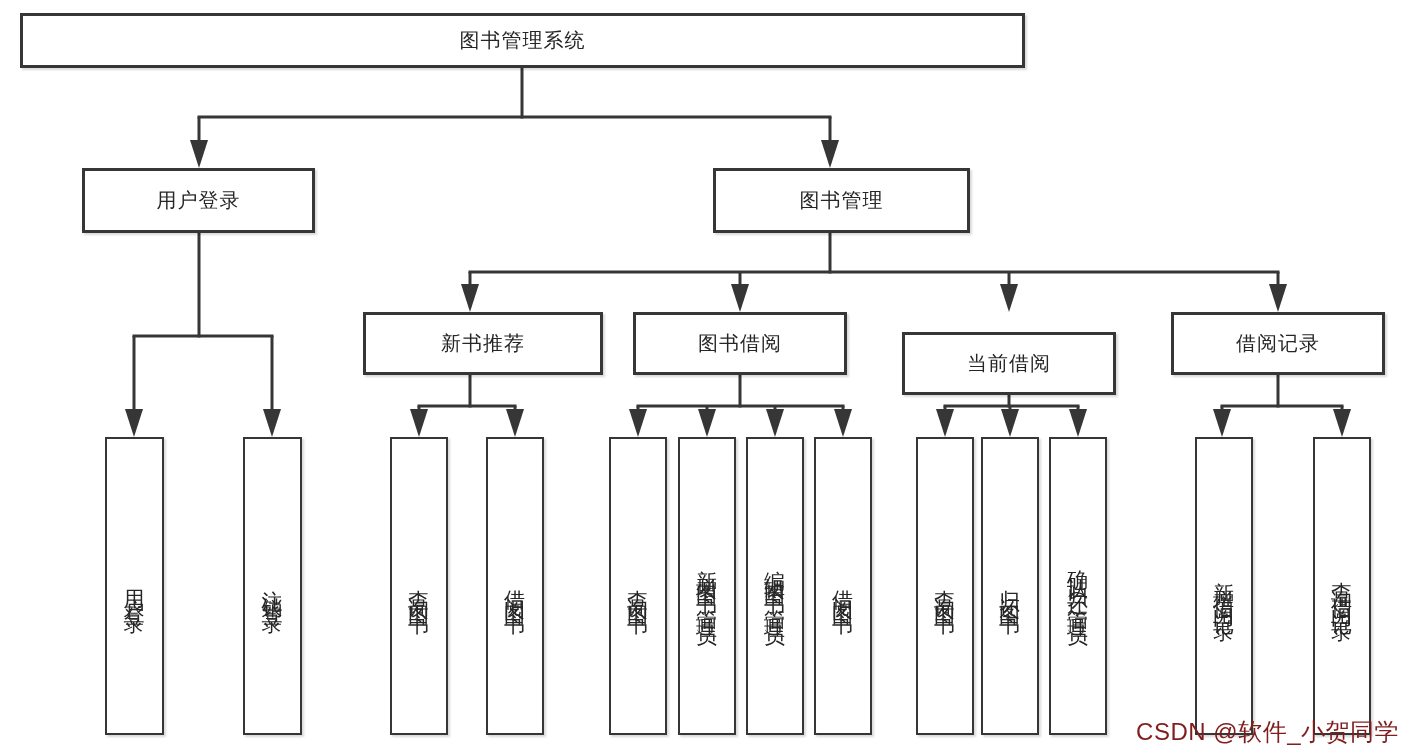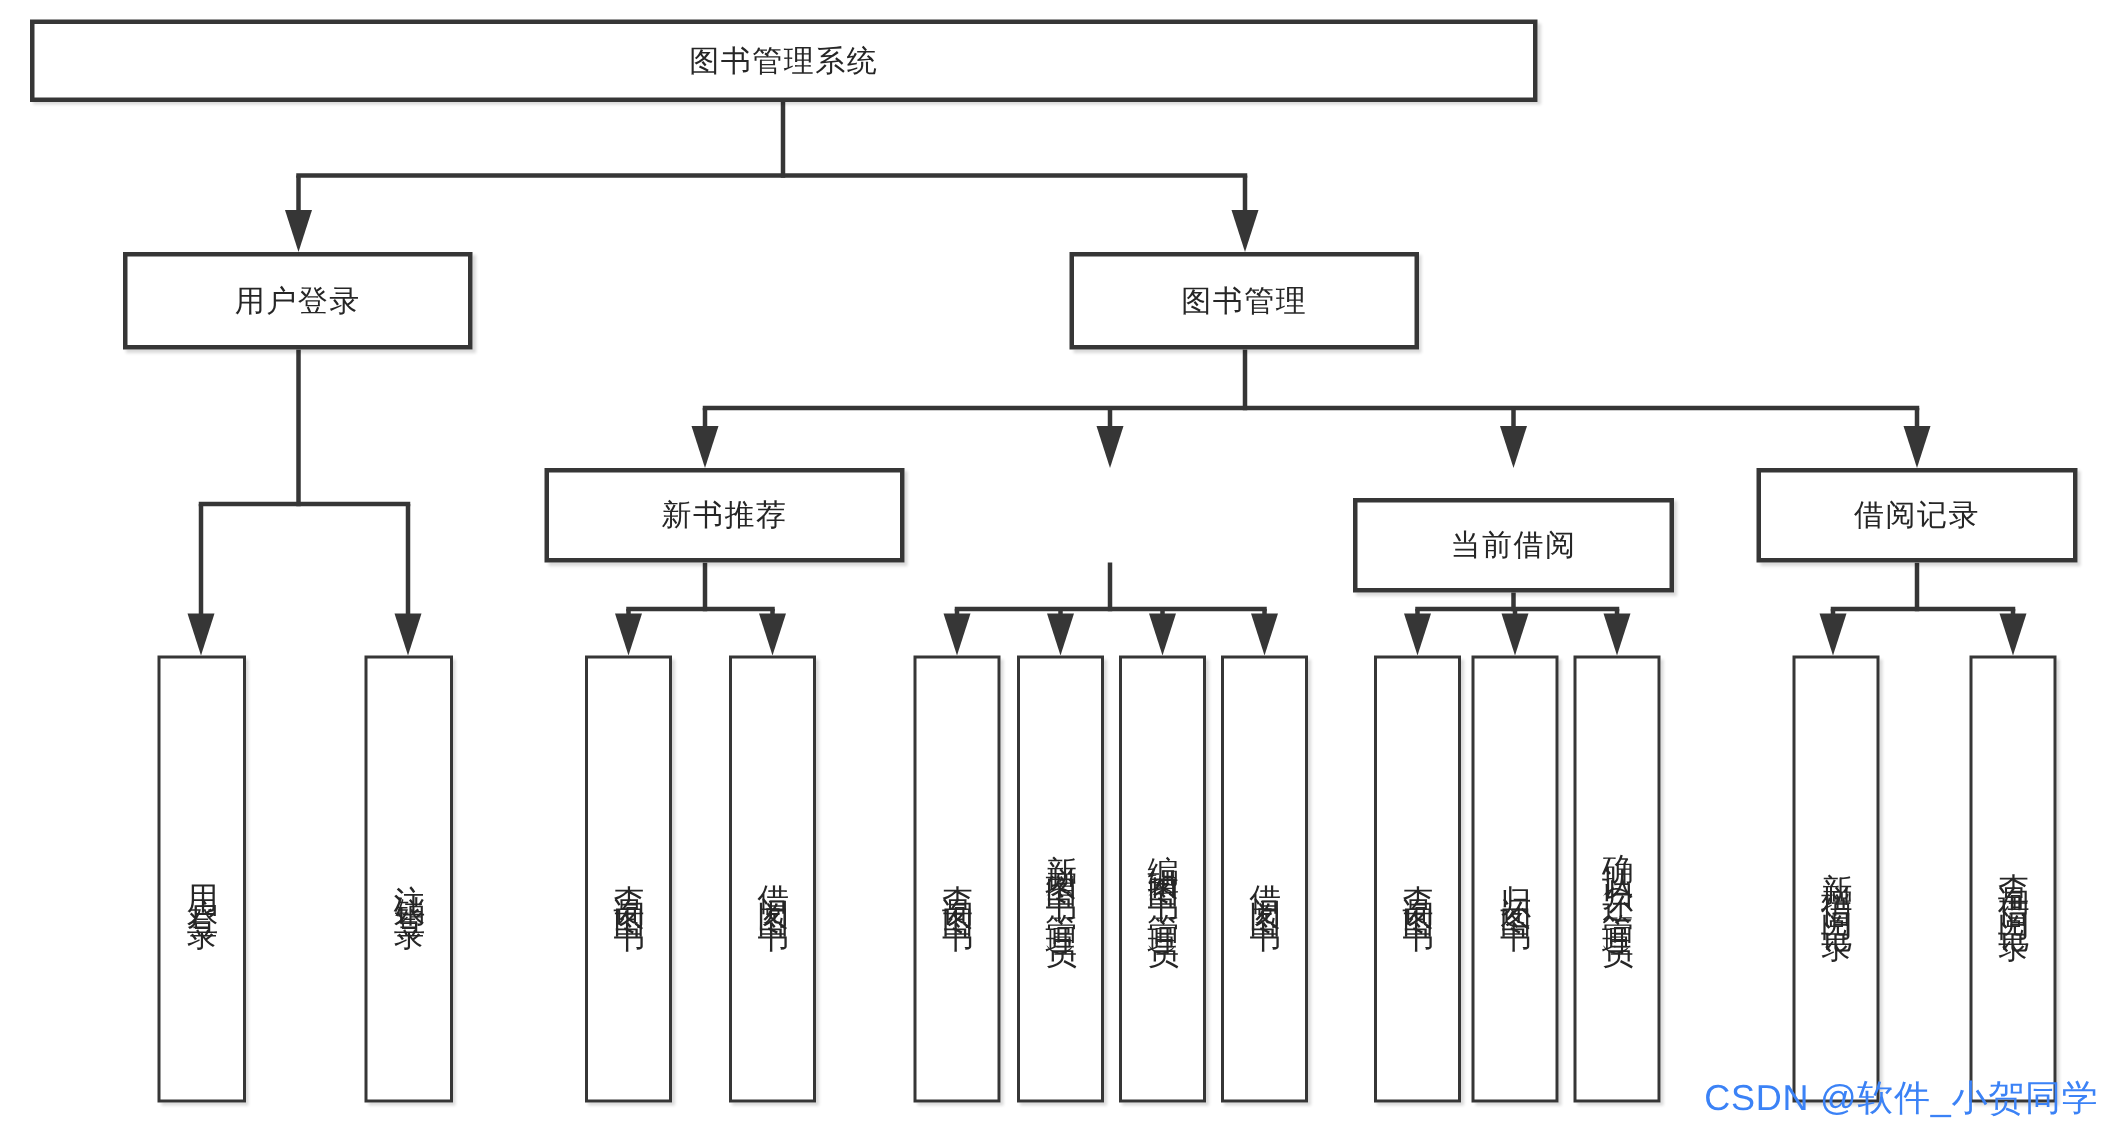--- a/index.html
+++ b/index.html
@@ -39,21 +39,21 @@
     letter-spacing: 8px;
     line-height: 1;
     padding-top: 6px;
   }
   .node.root { font-size: 20px; }
   .watermark {
     position: absolute;
     top: 716px;
     right: 6px;
     font-size: 24px;
-    color: #3b82f6;
+    color: #7f1d1d;
     letter-spacing: 0.5px;
     white-space: nowrap;
   }
 </style>
 </head>
 <body>
 
 <div class="canvas">
 
   <svg class="wires" viewBox="0 0 1405 747" xmlns="http://www.w3.org/2000/svg">
@@ -121,23 +121,24 @@
       <line x1="1222" y1="406" x2="1222" y2="414"></line>
       <polygon points="1213,409 1231,409 1222,437"></polygon>
       <line x1="1342" y1="406" x2="1342" y2="414"></line>
       <polygon points="1333,409 1351,409 1342,437"></polygon>
     </g>
   </svg>
 
   <div class="node h root" style="left:20px; top:13px; width:1005px; height:55px;">图书管理系统</div>
 
   <div class="node h" style="left:82px; top:168px; width:233px; height:65px;">用户登录</div>
-  <div class="node h" style="left:713px; top:168px; width:233px; height:65px;">图书管理</div>
+  <div class="node h" style="left:713px; top:168px; width:257px; height:65px;">图书管理</div>
 
   <div class="node h" style="left:363px; top:312px; width:240px; height:63px;">新书推荐</div>
+  <div class="node h" style="left:633px; top:312px; width:214px; height:63px;">图书借阅</div>
   <div class="node h" style="left:902px; top:312px; width:214px; height:63px;margin-top:20px;">当前借阅</div>
   <div class="node h" style="left:1171px; top:312px; width:214px; height:63px;">借阅记录</div>
 
   <div class="node v" style="left:105px; top:437px; width:59px; height:298px;">用户登录</div>
   <div class="node v" style="left:243px; top:437px; width:59px; height:298px;">注销登录</div>
 
   <div class="node v" style="left:390px; top:437px; width:58px; height:298px;">查询图书</div>
   <div class="node v" style="left:486px; top:437px; width:58px; height:298px;">借阅图书</div>
 
   <div class="node v" style="left:609px; top:437px; width:58px; height:298px;">查询图书</div>

